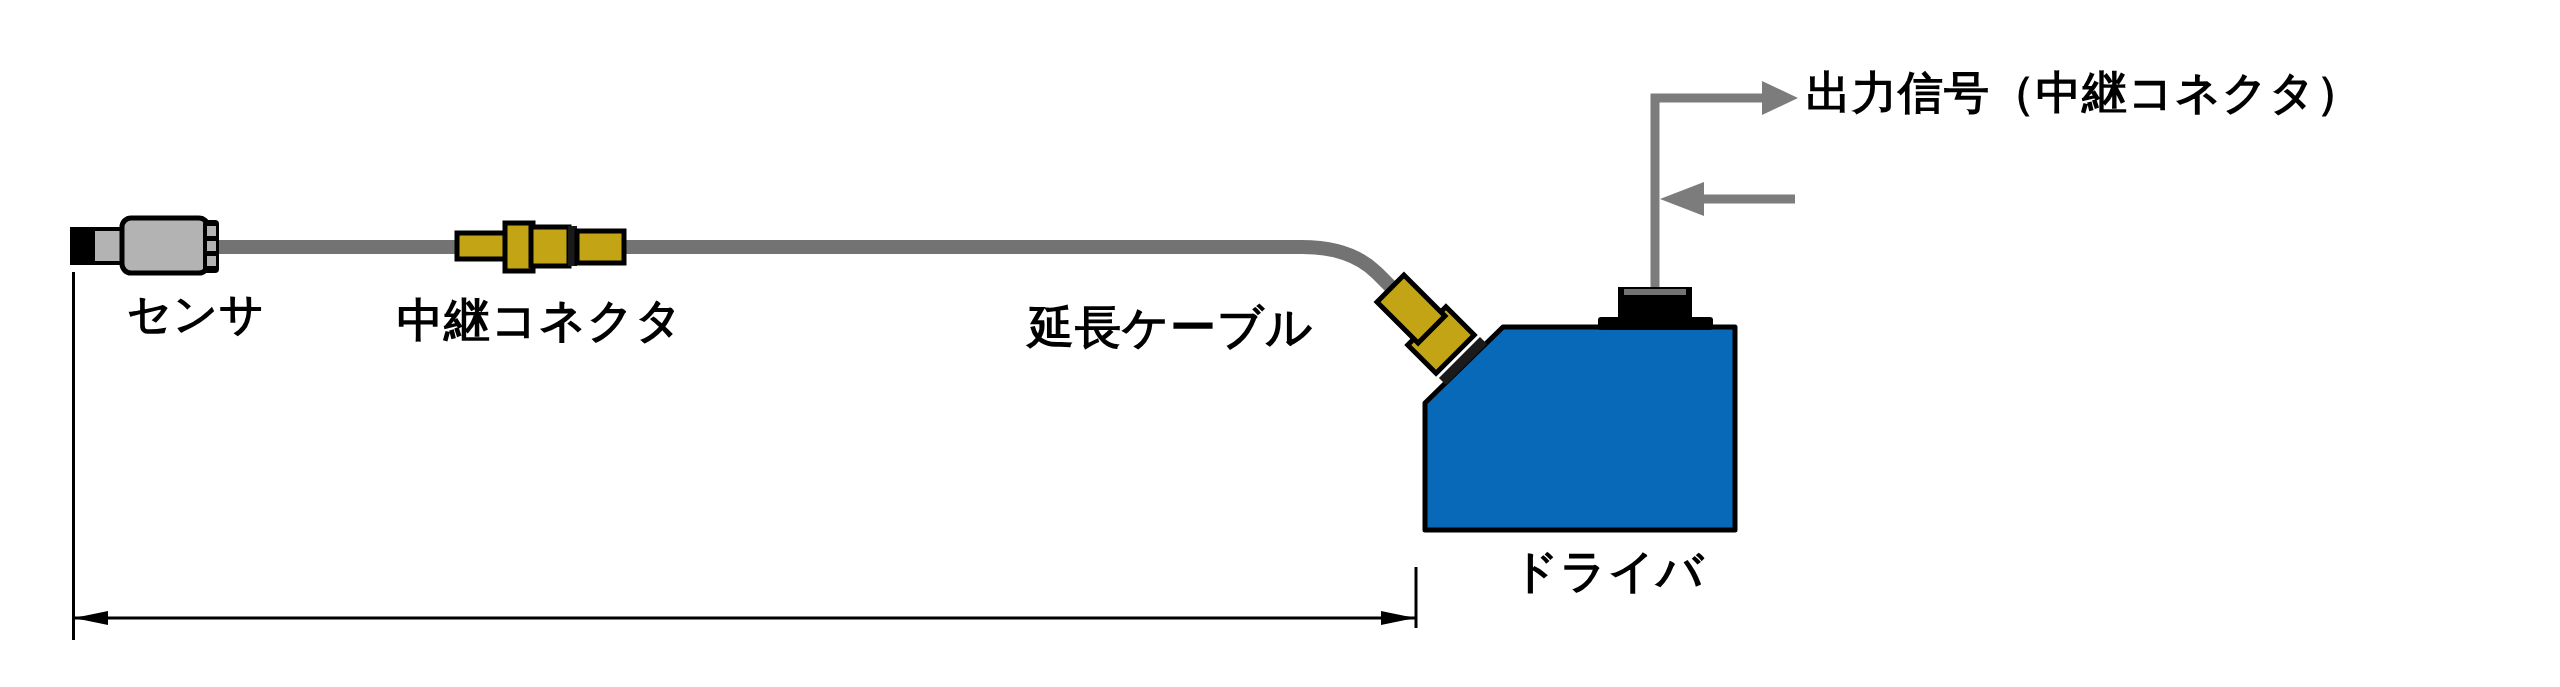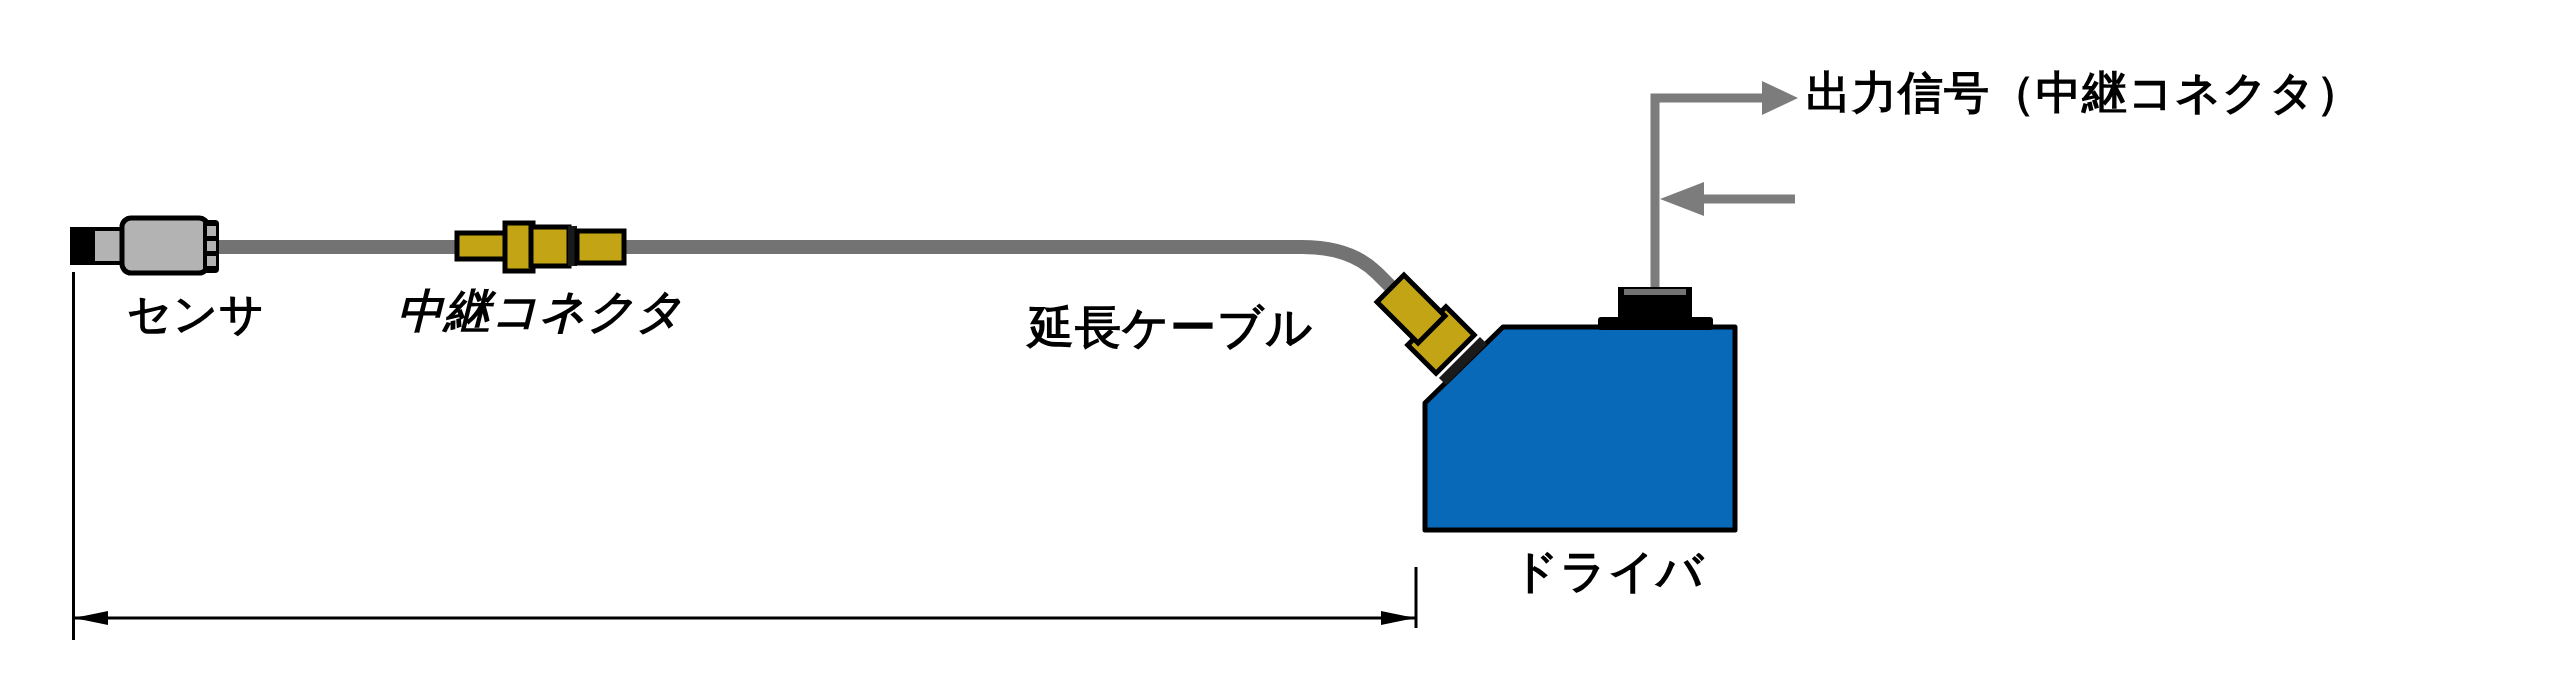--- a/index.html
+++ b/index.html
@@ -78,21 +78,21 @@
       <path d="M 73.5 272 V 640" class="thinline"></path>
       <path d="M 1416 567 V 628" class="thinline"></path>
       <path d="M 74 618 H 1415" class="thinline"></path>
       <polygon points="74,618 108,611 108,625" fill="#000"></polygon>
       <polygon points="1415,618 1381,611 1381,625" fill="#000"></polygon>
     </g>
   </svg>
 
   <div class="lbl lbl-44" style="left:87px; top:292px;margin-left:40px;">センサ</div>
 
-  <div class="lbl lbl-46" style="left:397px; top:288px;font-style:italic;">中継コネクタ</div>
+  <div class="lbl lbl-46" style="left:397px; top:297px;">中継コネクタ</div>
 
   <div class="lbl lbl-46" style="left:1028px; top:304px;">延長ケーブル</div>
 
   <div class="lbl lbl-46" style="left:1492px; top:548px;margin-left:20px;">ドライバ</div>
 
   <div class="lbl lbl-45" style="left:1806px; top:70px;">出力信号（中継コネクタ）</div>
 
 
 </div>
 

